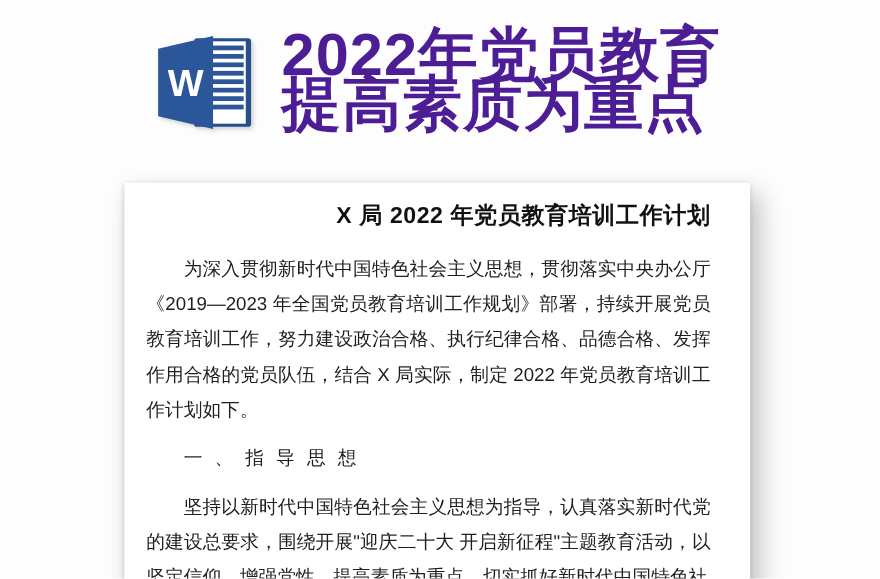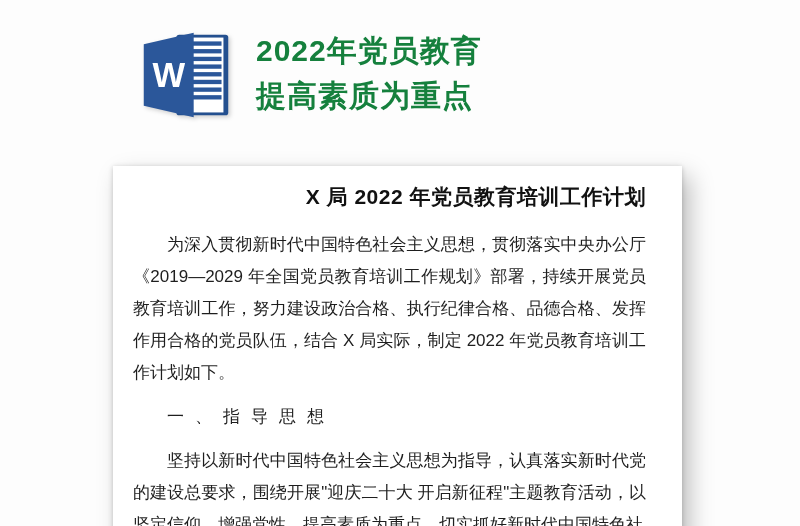--- a/index.html
+++ b/index.html
@@ -12,22 +12,22 @@
   .screen { position: relative; width: 800px; height: 526px; }
 
   
   .doc-icon {
     position: absolute; left: 138px; top: 27px;
     width: 96px; height: 96px;
   }
   .doc-icon svg { width: 96px; height: 96px; filter: drop-shadow(2px 2px 2px rgba(0,0,0,0.18)); }
   .main-title {
     position: absolute; left: 256px; top: 28px;
-    font-size: 30px; line-height: 45px;
-    font-weight: 700; color: #15803d;
+    font-size: 54px; line-height: 45px;
+    font-weight: 700; color: #4c1d95;
     white-space: nowrap; letter-spacing: 1px;
   }
 
   
   .paper {
     position: absolute; left: 113px; top: 166px;
     width: 569px; height: 620px;
     background: #ffffff;
     box-sizing: border-box;
     padding: 15px 36px 30px 20px;
@@ -77,18 +77,18 @@
     </svg>
   </div>
 
   <div class="main-title">
     <div>2022年党员教育</div>
     <div>提高素质为重点</div>
   </div>
 
   <div class="paper">
     <h1 class="doc-title">X 局 2022 年党员教育培训工作计划</h1>
-    <p>为深入贯彻新时代中国特色社会主义思想，贯彻落实中央办公厅《2019—2029 年全国党员教育培训工作规划》部署，持续开展党员教育培训工作，努力建设政治合格、执行纪律合格、品德合格、发挥作用合格的党员队伍，结合 X 局实际，制定 2022 年党员教育培训工作计划如下。</p>
+    <p>为深入贯彻新时代中国特色社会主义思想，贯彻落实中央办公厅《2019—2023 年全国党员教育培训工作规划》部署，持续开展党员教育培训工作，努力建设政治合格、执行纪律合格、品德合格、发挥作用合格的党员队伍，结合 X 局实际，制定 2022 年党员教育培训工作计划如下。</p>
     <p class="section-heading">一、指导思想</p>
     <p>坚持以新时代中国特色社会主义思想为指导，认真落实新时代党的建设总要求，围绕开展"迎庆二十大 开启新征程"主题教育活动，以坚定信仰、增强党性、提高素质为重点，切实抓好新时代中国特色社</p>
   </div>
 
 </div>
 
 </body></html>

